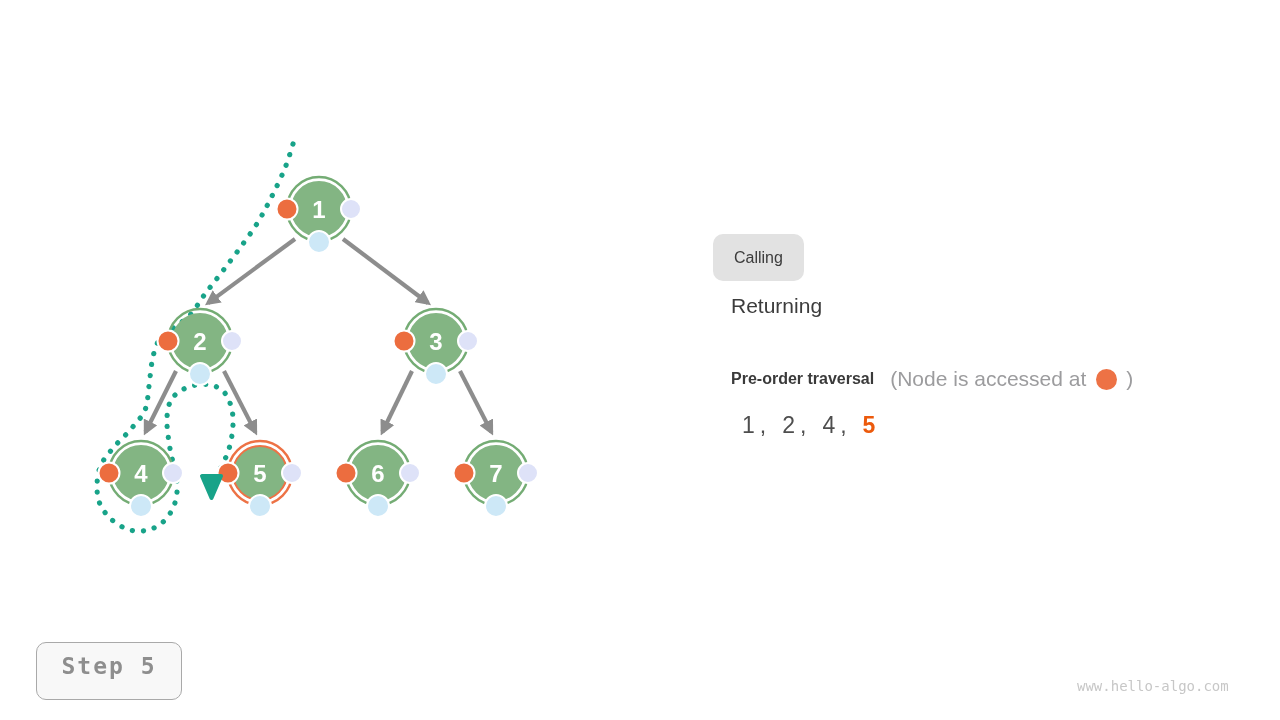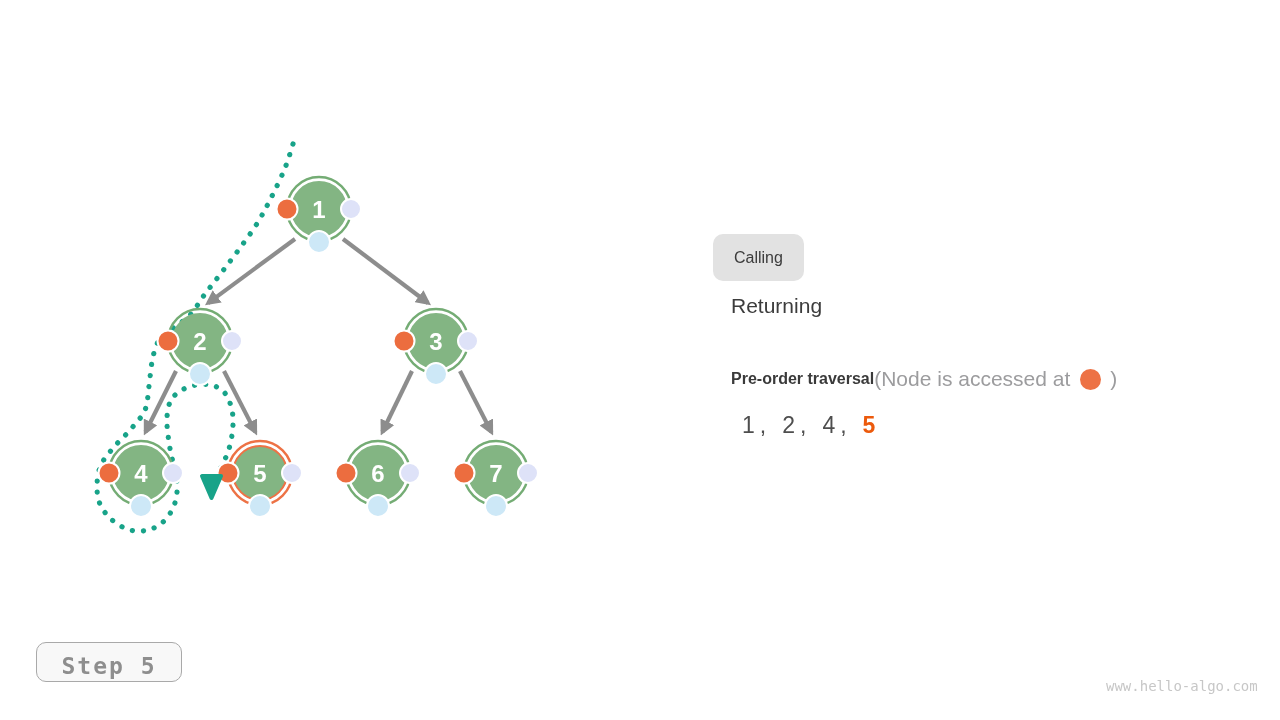--- a/index.html
+++ b/index.html
@@ -17,43 +17,43 @@
   }
   .returning{
     position:absolute;left:731px;top:294px;
     color:var(--text-dark);font-size:21px;text-align:center;
   }
   .trav-line{
     position:absolute;left:731px;top:367px;
     display:flex;align-items:center;white-space:nowrap;
   }
   .trav-title{font-weight:700;color:#3A3A3A;font-size:16px;}
-  .trav-note{color:var(--text-gray);font-size:21px;display:flex;align-items:center;}
+  .trav-note{color:var(--text-gray);font-size:21px;margin-left:16px;display:flex;align-items:center;}
   .legend-dot{
     display:inline-block;width:21px;height:21px;border-radius:50%;
     background:var(--ring-active);margin:0 9px 0 10px;
   }
   .sequence{
     position:absolute;left:742px;top:412px;display:flex;align-items:center;
     font-size:23px;color:var(--seq-text);
   }
   .seq-item{margin-left:16px;}
   .seq-item:first-child{margin-left:0;}
   .seq-comma{margin-left:5px;color:var(--seq-text);}
   .seq-item.current{color:var(--seq-current);font-weight:700;}
 
   .step-btn{
-    position:absolute;left:36px;top:642px;width:146px;height:40px;
+    position:absolute;left:36px;top:642px;width:146px;height:58px;
     box-sizing:border-box;border:1.5px solid #A9A9A9;border-radius:10px;
     background:#F8F8F8;color:#8E8E8E;
     font-family:"DejaVu Sans Mono", monospace;font-weight:700;
     font-size:23px;letter-spacing:2px;text-align:center;line-height:47px;
   }
   .watermark{
-    position:absolute;left:1106px;top:678px;
+    position:absolute;left:1077px;top:678px;
     font-family:"DejaVu Sans Mono", monospace;font-size:14px;color:#C7C7C7;
   }
 </style>
 </head>
 <body>
 
 <div class="stage">
 
   <svg class="tree" viewBox="0 0 620 580">
       <defs>

